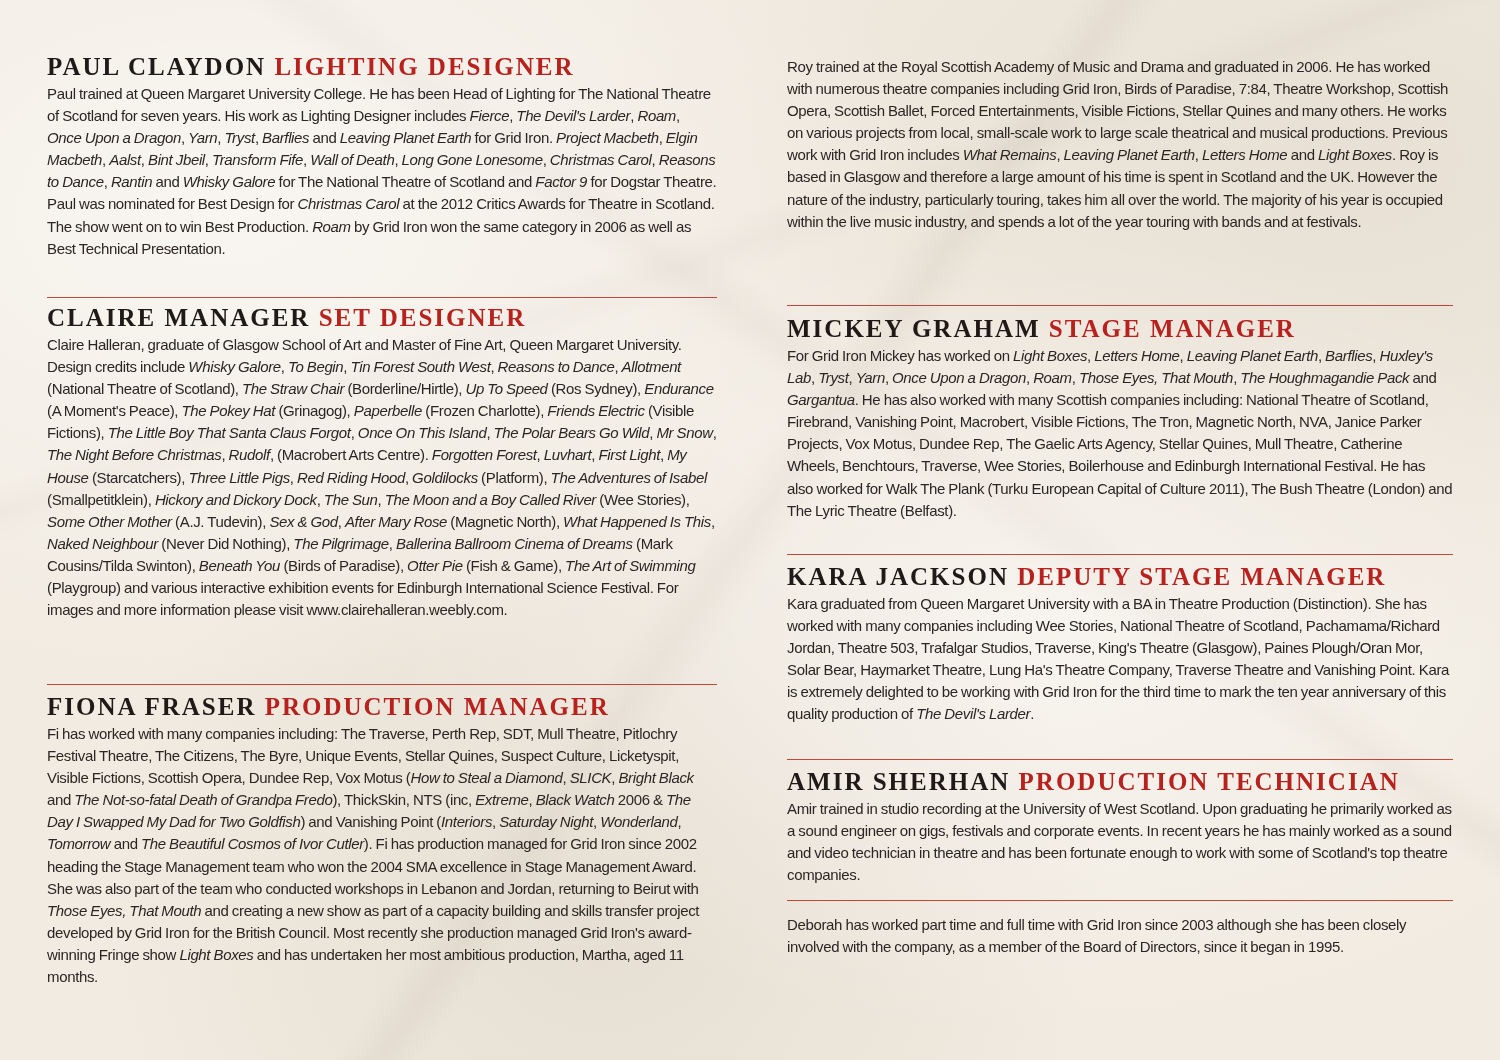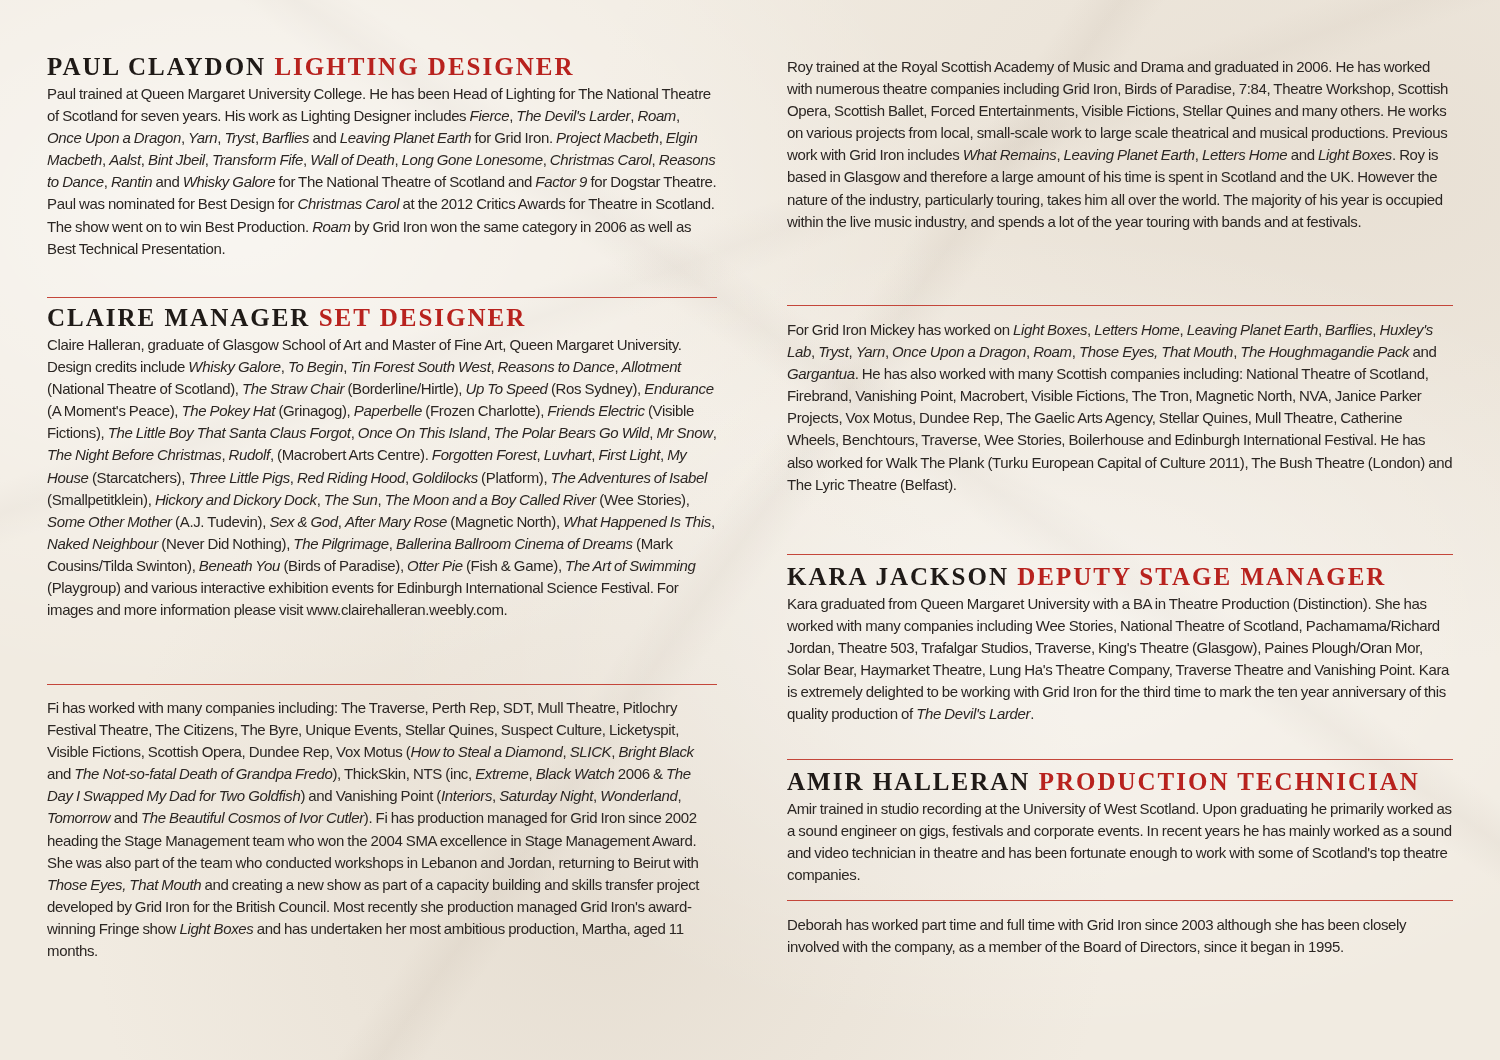--- a/index.html
+++ b/index.html
@@ -55,43 +55,45 @@
   </section>
   <div class="divider" style="top:297px"></div>
 
   <section class="bio" style="top:305px">
     <h2 class="bio-title"><span class="name">CLAIRE MANAGER</span> <span class="role">SET DESIGNER</span></h2>
     <p class="bio-text">Claire Halleran, graduate of Glasgow School of Art and Master of Fine Art, Queen Margaret University. Design credits include <em>Whisky Galore</em>, <em>To Begin</em>, <em>Tin Forest South West</em>, <em>Reasons to Dance</em>, <em>Allotment</em> (National Theatre of Scotland), <em>The Straw Chair</em> (Borderline/Hirtle), <em>Up To Speed</em> (Ros Sydney), <em>Endurance</em> (A Moment's Peace), <em>The Pokey Hat</em> (Grinagog), <em>Paperbelle</em> (Frozen Charlotte), <em>Friends Electric</em> (Visible Fictions), <em>The Little Boy That Santa Claus Forgot</em>, <em>Once On This Island</em>, <em>The Polar Bears Go Wild</em>, <em>Mr Snow</em>, <em>The Night Before Christmas</em>, <em>Rudolf</em>, (Macrobert Arts Centre). <em>Forgotten Forest</em>, <em>Luvhart</em>, <em>First Light</em>, <em>My House</em> (Starcatchers), <em>Three Little Pigs</em>, <em>Red Riding Hood</em>, <em>Goldilocks</em> (Platform), <em>The Adventures of Isabel</em> (Smallpetitklein), <em>Hickory and Dickory Dock</em>, <em>The Sun</em>, <em>The Moon and a Boy Called River</em> (Wee Stories), <em>Some Other Mother</em> (A.J. Tudevin), <em>Sex &amp; God</em>, <em>After Mary Rose</em> (Magnetic North), <em>What Happened Is This</em>, <em>Naked Neighbour</em> (Never Did Nothing), <em>The Pilgrimage</em>, <em>Ballerina Ballroom Cinema of Dreams</em> (Mark Cousins/Tilda Swinton), <em>Beneath You</em> (Birds of Paradise), <em>Otter Pie</em> (Fish &amp; Game), <em>The Art of Swimming</em> (Playgroup) and various interactive exhibition events for Edinburgh International Science Festival. For images and more information please visit www.clairehalleran.weebly.com.</p>
   </section>
   <div class="divider" style="top:684px"></div>
 
   <section class="bio" style="top:694px">
+    <h2 class="bio-title"><span class="name">FIONA FRASER</span> <span class="role">PRODUCTION MANAGER</span></h2>
     <p class="bio-text">Fi has worked with many companies including: The Traverse, Perth Rep, SDT, Mull Theatre, Pitlochry Festival Theatre, The Citizens, The Byre, Unique Events, Stellar Quines, Suspect Culture, Licketyspit, Visible Fictions, Scottish Opera, Dundee Rep, Vox Motus (<em>How to Steal a Diamond</em>, <em>SLICK</em>, <em>Bright Black</em> and <em>The Not-so-fatal Death of Grandpa Fredo</em>), ThickSkin, NTS (inc, <em>Extreme</em>, <em>Black Watch</em> 2006 &amp; <em>The Day I Swapped My Dad for Two Goldfish</em>) and Vanishing Point (<em>Interiors</em>, <em>Saturday Night</em>, <em>Wonderland</em>, <em>Tomorrow</em> and <em>The Beautiful Cosmos of Ivor Cutler</em>). Fi has production managed for Grid Iron since 2002 heading the Stage Management team who won the 2004 SMA excellence in Stage Management Award. She was also part of the team who conducted workshops in Lebanon and Jordan, returning to Beirut with <em>Those Eyes, That Mouth</em> and creating a new show as part of a capacity building and skills transfer project developed by Grid Iron for the British Council. Most recently she production managed Grid Iron's award-winning Fringe show <em>Light Boxes</em> and has undertaken her most ambitious production, Martha, aged 11 months.</p>
   </section>
 </div>
 
 <div class="column col-right">
   <section class="bio" style="top:53px">
     <p class="bio-text">Roy trained at the Royal Scottish Academy of Music and Drama and graduated in 2006. He has worked with numerous theatre companies including Grid Iron, Birds of Paradise, 7:84, Theatre Workshop, Scottish Opera, Scottish Ballet, Forced Entertainments, Visible Fictions, Stellar Quines and many others. He works on various projects from local, small-scale work to large scale theatrical and musical productions. Previous work with Grid Iron includes <em>What Remains</em>, <em>Leaving Planet Earth</em>, <em>Letters Home</em> and <em>Light Boxes</em>. Roy is based in Glasgow and therefore a large amount of his time is spent in Scotland and the UK. However the nature of the industry, particularly touring, takes him all over the world. The majority of his year is occupied within the live music industry, and spends a lot of the year touring with bands and at festivals.</p>
   </section>
   <div class="divider" style="top:305px"></div>
 
   <section class="bio" style="top:316px">
+    <h2 class="bio-title"><span class="name">MICKEY GRAHAM</span> <span class="role">STAGE MANAGER</span></h2>
     <p class="bio-text">For Grid Iron Mickey has worked on <em>Light Boxes</em>, <em>Letters Home</em>, <em>Leaving Planet Earth</em>, <em>Barflies</em>, <em>Huxley's Lab</em>, <em>Tryst</em>, <em>Yarn</em>, <em>Once Upon a Dragon</em>, <em>Roam</em>, <em>Those Eyes, That Mouth</em>, <em>The Houghmagandie Pack</em> and <em>Gargantua</em>. He has also worked with many Scottish companies including: National Theatre of Scotland, Firebrand, Vanishing Point, Macrobert, Visible Fictions, The Tron, Magnetic North, NVA, Janice Parker Projects, Vox Motus, Dundee Rep, The Gaelic Arts Agency, Stellar Quines, Mull Theatre, Catherine Wheels, Benchtours, Traverse, Wee Stories, Boilerhouse and Edinburgh International Festival. He has also worked for Walk The Plank (Turku European Capital of Culture 2011), The Bush Theatre (London) and The Lyric Theatre (Belfast).</p>
   </section>
   <div class="divider" style="top:554px"></div>
 
   <section class="bio" style="top:564px">
     <h2 class="bio-title"><span class="name">KARA JACKSON</span> <span class="role">DEPUTY STAGE MANAGER</span></h2>
     <p class="bio-text">Kara graduated from Queen Margaret University with a BA in Theatre Production (Distinction). She has worked with many companies including Wee Stories, National Theatre of Scotland, Pachamama/Richard Jordan, Theatre 503, Trafalgar Studios, Traverse, King's Theatre (Glasgow), Paines Plough/Oran Mor, Solar Bear, Haymarket Theatre, Lung Ha's Theatre Company, Traverse Theatre and Vanishing Point. Kara is extremely delighted to be working with Grid Iron for the third time to mark the ten year anniversary of this quality production of <em>The Devil's Larder</em>.</p>
   </section>
   <div class="divider" style="top:759px"></div>
 
   <section class="bio" style="top:769px">
-    <h2 class="bio-title"><span class="name">AMIR HALLERAN</span> <span class="role">PRODUCTION TECHNICIAN</span></h2>
+    <h2 class="bio-title"><span class="name">AMIR SHERHAN</span> <span class="role">PRODUCTION TECHNICIAN</span></h2>
     <p class="bio-text">Amir trained in studio recording at the University of West Scotland. Upon graduating he primarily worked as a sound engineer on gigs, festivals and corporate events. In recent years he has mainly worked as a sound and video technician in theatre and has been fortunate enough to work with some of Scotland's top theatre companies.</p>
   </section>
   <div class="divider" style="top:900px"></div>
 
   <section class="bio" style="top:911px">
     <p class="bio-text">Deborah has worked part time and full time with Grid Iron since 2003 although she has been closely involved with the company, as a member of the Board of Directors, since it began in 1995.</p>
   </section>
 </div>
 
 </body></html>

